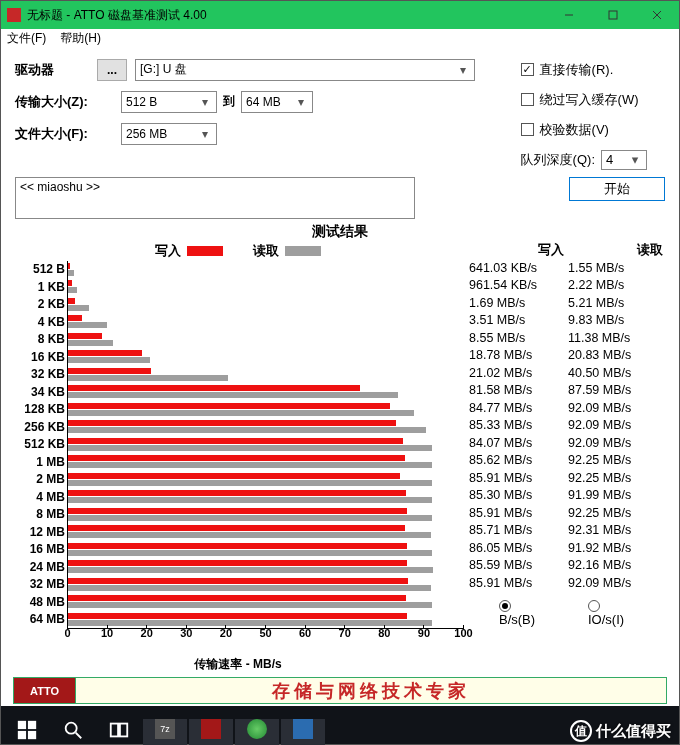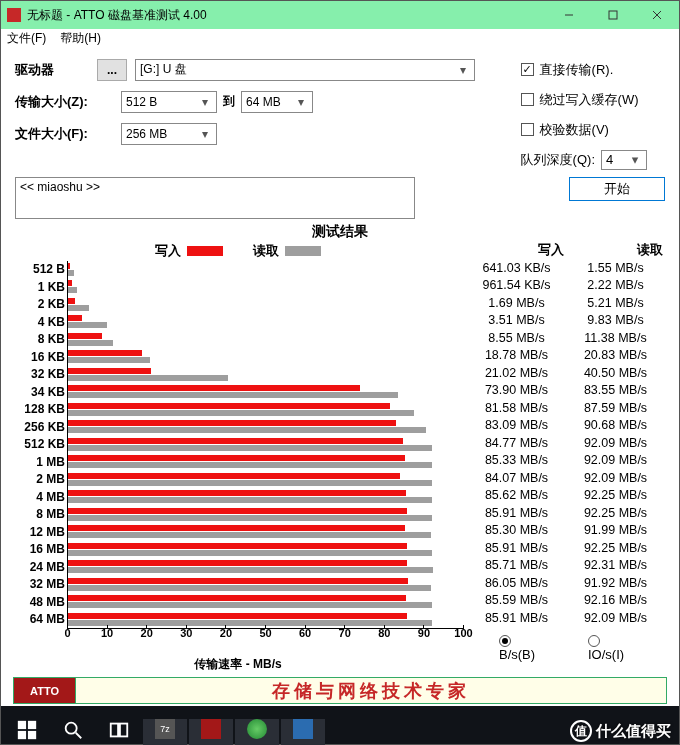--- a/index.html
+++ b/index.html
@@ -4,21 +4,21 @@
 <style>
   * { box-sizing: border-box; }
   html, body { margin:0; padding:0; }
   body {
     width:680px; height:745px; overflow:hidden;
     font-family: "Microsoft YaHei", "Segoe UI", Arial, sans-serif;
     font-size:12px; background:#edeef0;
   }
   .window { width:680px; height:745px; background:#fff; display:flex; flex-direction:column; border:1px solid #555; }
   
-  .titlebar { height:28px; display:flex; align-items:center; padding:0 0 0 6px; background:#86efac; }
+  .titlebar { height:28px; display:flex; align-items:center; padding:0 0 0 6px; background:#22c55e; }
   .title-icon { width:14px; height:14px; background:#c62828; margin-right:6px; }
   .title-text { flex:1; font-size:12px; color:#000; }
   .title-btns { display:flex; height:100%; }
   .title-btn { width:44px; height:28px; display:flex; align-items:center; justify-content:center; color:#333; }
   .title-btn svg { width:10px; height:10px; }
   
   .menubar { height:22px; display:flex; align-items:center; padding:0 6px; gap:14px; background:#fff; font-size:12px; }
   
   .controls { padding:8px 14px 6px 14px; background:#fff; display:flex; flex-direction:column; gap:6px; }
   .row { display:flex; align-items:center; height:26px; }
@@ -64,21 +64,21 @@
   .xaxis-lbls { margin-left:54px; flex:1; position:relative; border-top:1px solid #000; height:14px;}
   .xtick { position:absolute; top:-4px; width:1px; }
   .xtick::before{ content:""; display:block; width:1px; height:4px; background:#000; margin:0 auto;}
   .xtick span { position:absolute; top:2px; left:50%; transform:translateX(-50%); font-weight:bold; font-size:11px;}
   .xaxis-title { text-align:center; font-weight:bold; font-size:12px; margin-top:-2px;}
   
   .data-cols { margin-left:6px; flex:1; display:flex; flex-direction:column;}
   .data-hdr { height:20px; display:flex; font-weight:bold; font-size:13px;}
   .data-hdr div { flex:1; text-align:right; padding-right:4px;}
   .drow { height:17.5px; display:flex; font-size:12.5px; }
-  .drow div { flex:1; text-align:center; padding-right:4px; white-space:nowrap;}
+  .drow div { flex:1; text-align:left; padding-right:4px; white-space:nowrap;}
   
   .radio-row { display:flex; justify-content:flex-end; gap:40px; padding:4px 30px; font-size:13px;}
   .radio { width:12px; height:12px; border:1px solid #555; border-radius:50%; display:inline-flex; align-items:center; justify-content:center; margin-right:4px; vertical-align:middle;}
   .radio.sel::after { content:""; width:6px; height:6px; background:#000; border-radius:50%;}
   
   .banner { height:30px; margin:0 12px 2px 12px; border:1px solid #3a6; display:flex; align-items:center; background:#fffee8;}
   .banner-logo { width:62px; height:100%; background:#a31818; color:#fff; display:flex; align-items:center; justify-content:center; font-weight:bold; font-size:11px; border-right:1px solid #3a6;}
   .banner-text { flex:1; text-align:center; font-size:18px; color:#c62828; font-weight:bold; letter-spacing:4px; font-family:"SimSun",serif; }
   
   .taskbar { height:38px; background:#101318; display:flex; align-items:center; padding:0 4px; gap:2px; position:relative;}
@@ -408,30 +408,22 @@
           </div>
           <div class="drow">
             <div>18.78 MB/s</div>
             <div>20.83 MB/s</div>
           </div>
           <div class="drow">
             <div>21.02 MB/s</div>
             <div>40.50 MB/s</div>
           </div>
           <div class="drow">
-            <div>73.90 MB/s</div>
-            <div>83.55 MB/s</div>
-          </div>
-          <div class="drow">
             <div>81.58 MB/s</div>
             <div>87.59 MB/s</div>
-          </div>
-          <div class="drow">
-            <div>83.09 MB/s</div>
-            <div>90.68 MB/s</div>
           </div>
           <div class="drow">
             <div>84.77 MB/s</div>
             <div>92.09 MB/s</div>
           </div>
           <div class="drow">
             <div>85.33 MB/s</div>
             <div>92.09 MB/s</div>
           </div>
           <div class="drow">

